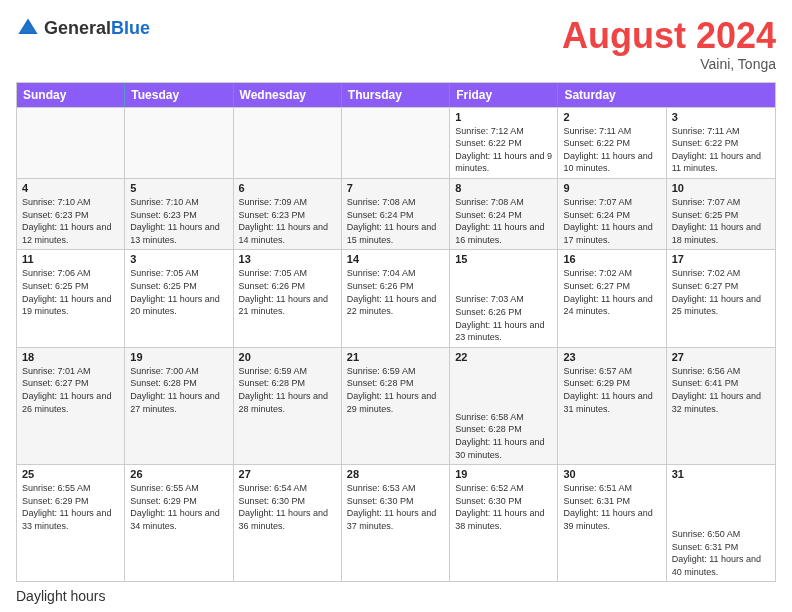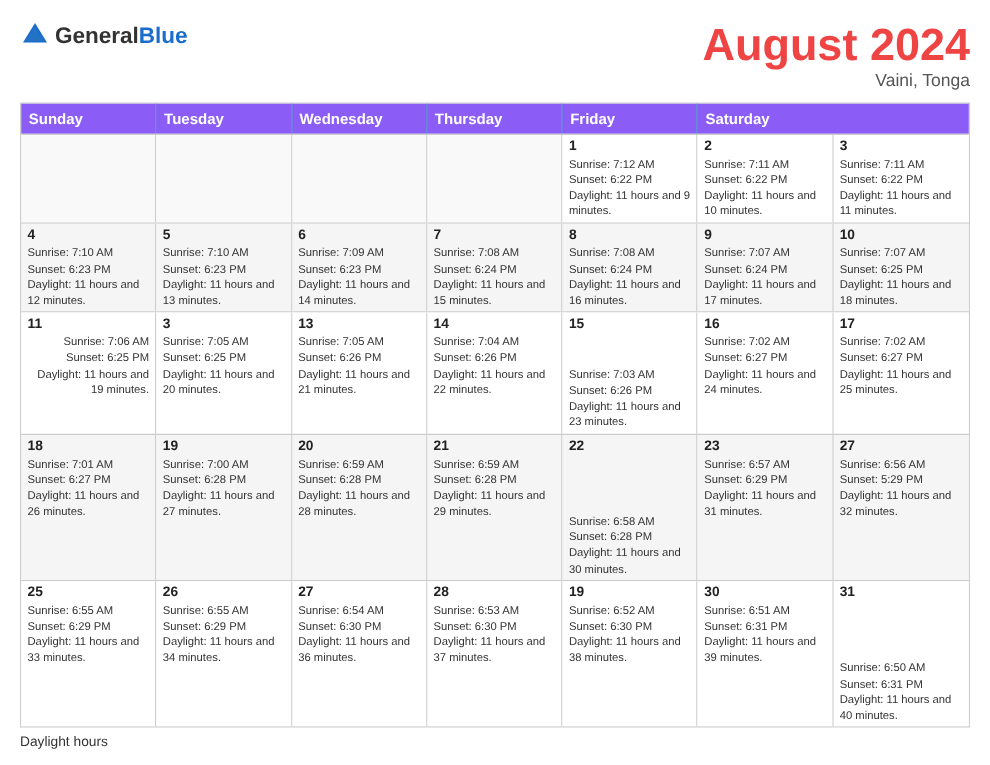--- a/index.html
+++ b/index.html
@@ -111,21 +111,21 @@
     .footer {
       margin-top: 6px;
       font-size: 10px;
       color: #666;
       display: flex;
       align-items: center;
       gap: 6px;
     }
     .footer-label {
       color: #333;
-      font-size: 11px;
+      font-size: 14px;
     }
   </style>
 </head>
 <body>
 
 <div class="page">
   <div class="header">
     <div class="logo">
       <svg class="logo-icon" viewBox="0 0 40 40">
         <polygon points="20,4 36,30 4,30" fill="#1a6dcc"></polygon>
@@ -215,21 +215,21 @@
           <div class="cal-cell alt">
             <div class="day-number">10</div>
             <div class="cell-text" style="white-space: pre-line;">Sunrise: 7:07 AM
 Sunset: 6:25 PM
 Daylight: 11 hours and 18 minutes.</div>
           </div>
         </div>
         <div class="cal-week">
           <div class="cal-cell">
             <div class="day-number">11</div>
-            <div class="cell-text" style="white-space: pre-line; text-align: right;">Sunrise: 7:06 AM
+            <div class="cell-text" style="white-space: pre-line;">Sunrise: 7:06 AM
 Sunset: 6:25 PM
 Daylight: 11 hours and 19 minutes.</div>
           </div>
           <div class="cal-cell">
             <div class="day-number">3</div>
             <div class="cell-text" style="white-space: pre-line;">Sunrise: 7:05 AM
 Sunset: 6:25 PM
 Daylight: 11 hours and 20 minutes.</div>
           </div>
           <div class="cal-cell">
@@ -296,21 +296,21 @@
           </div>
           <div class="cal-cell alt">
             <div class="day-number">23</div>
             <div class="cell-text" style="white-space: pre-line;">Sunrise: 6:57 AM
 Sunset: 6:29 PM
 Daylight: 11 hours and 31 minutes.</div>
           </div>
           <div class="cal-cell alt">
             <div class="day-number">27</div>
             <div class="cell-text" style="white-space: pre-line;">Sunrise: 6:56 AM
-Sunset: 5:29 PM
+Sunset: 6:41 PM
 Daylight: 11 hours and 32 minutes.</div>
           </div>
         </div>
         <div class="cal-week">
           <div class="cal-cell">
             <div class="day-number">25</div>
             <div class="cell-text" style="white-space: pre-line;">Sunrise: 6:55 AM
 Sunset: 6:29 PM
 Daylight: 11 hours and 33 minutes.</div>
           </div>

